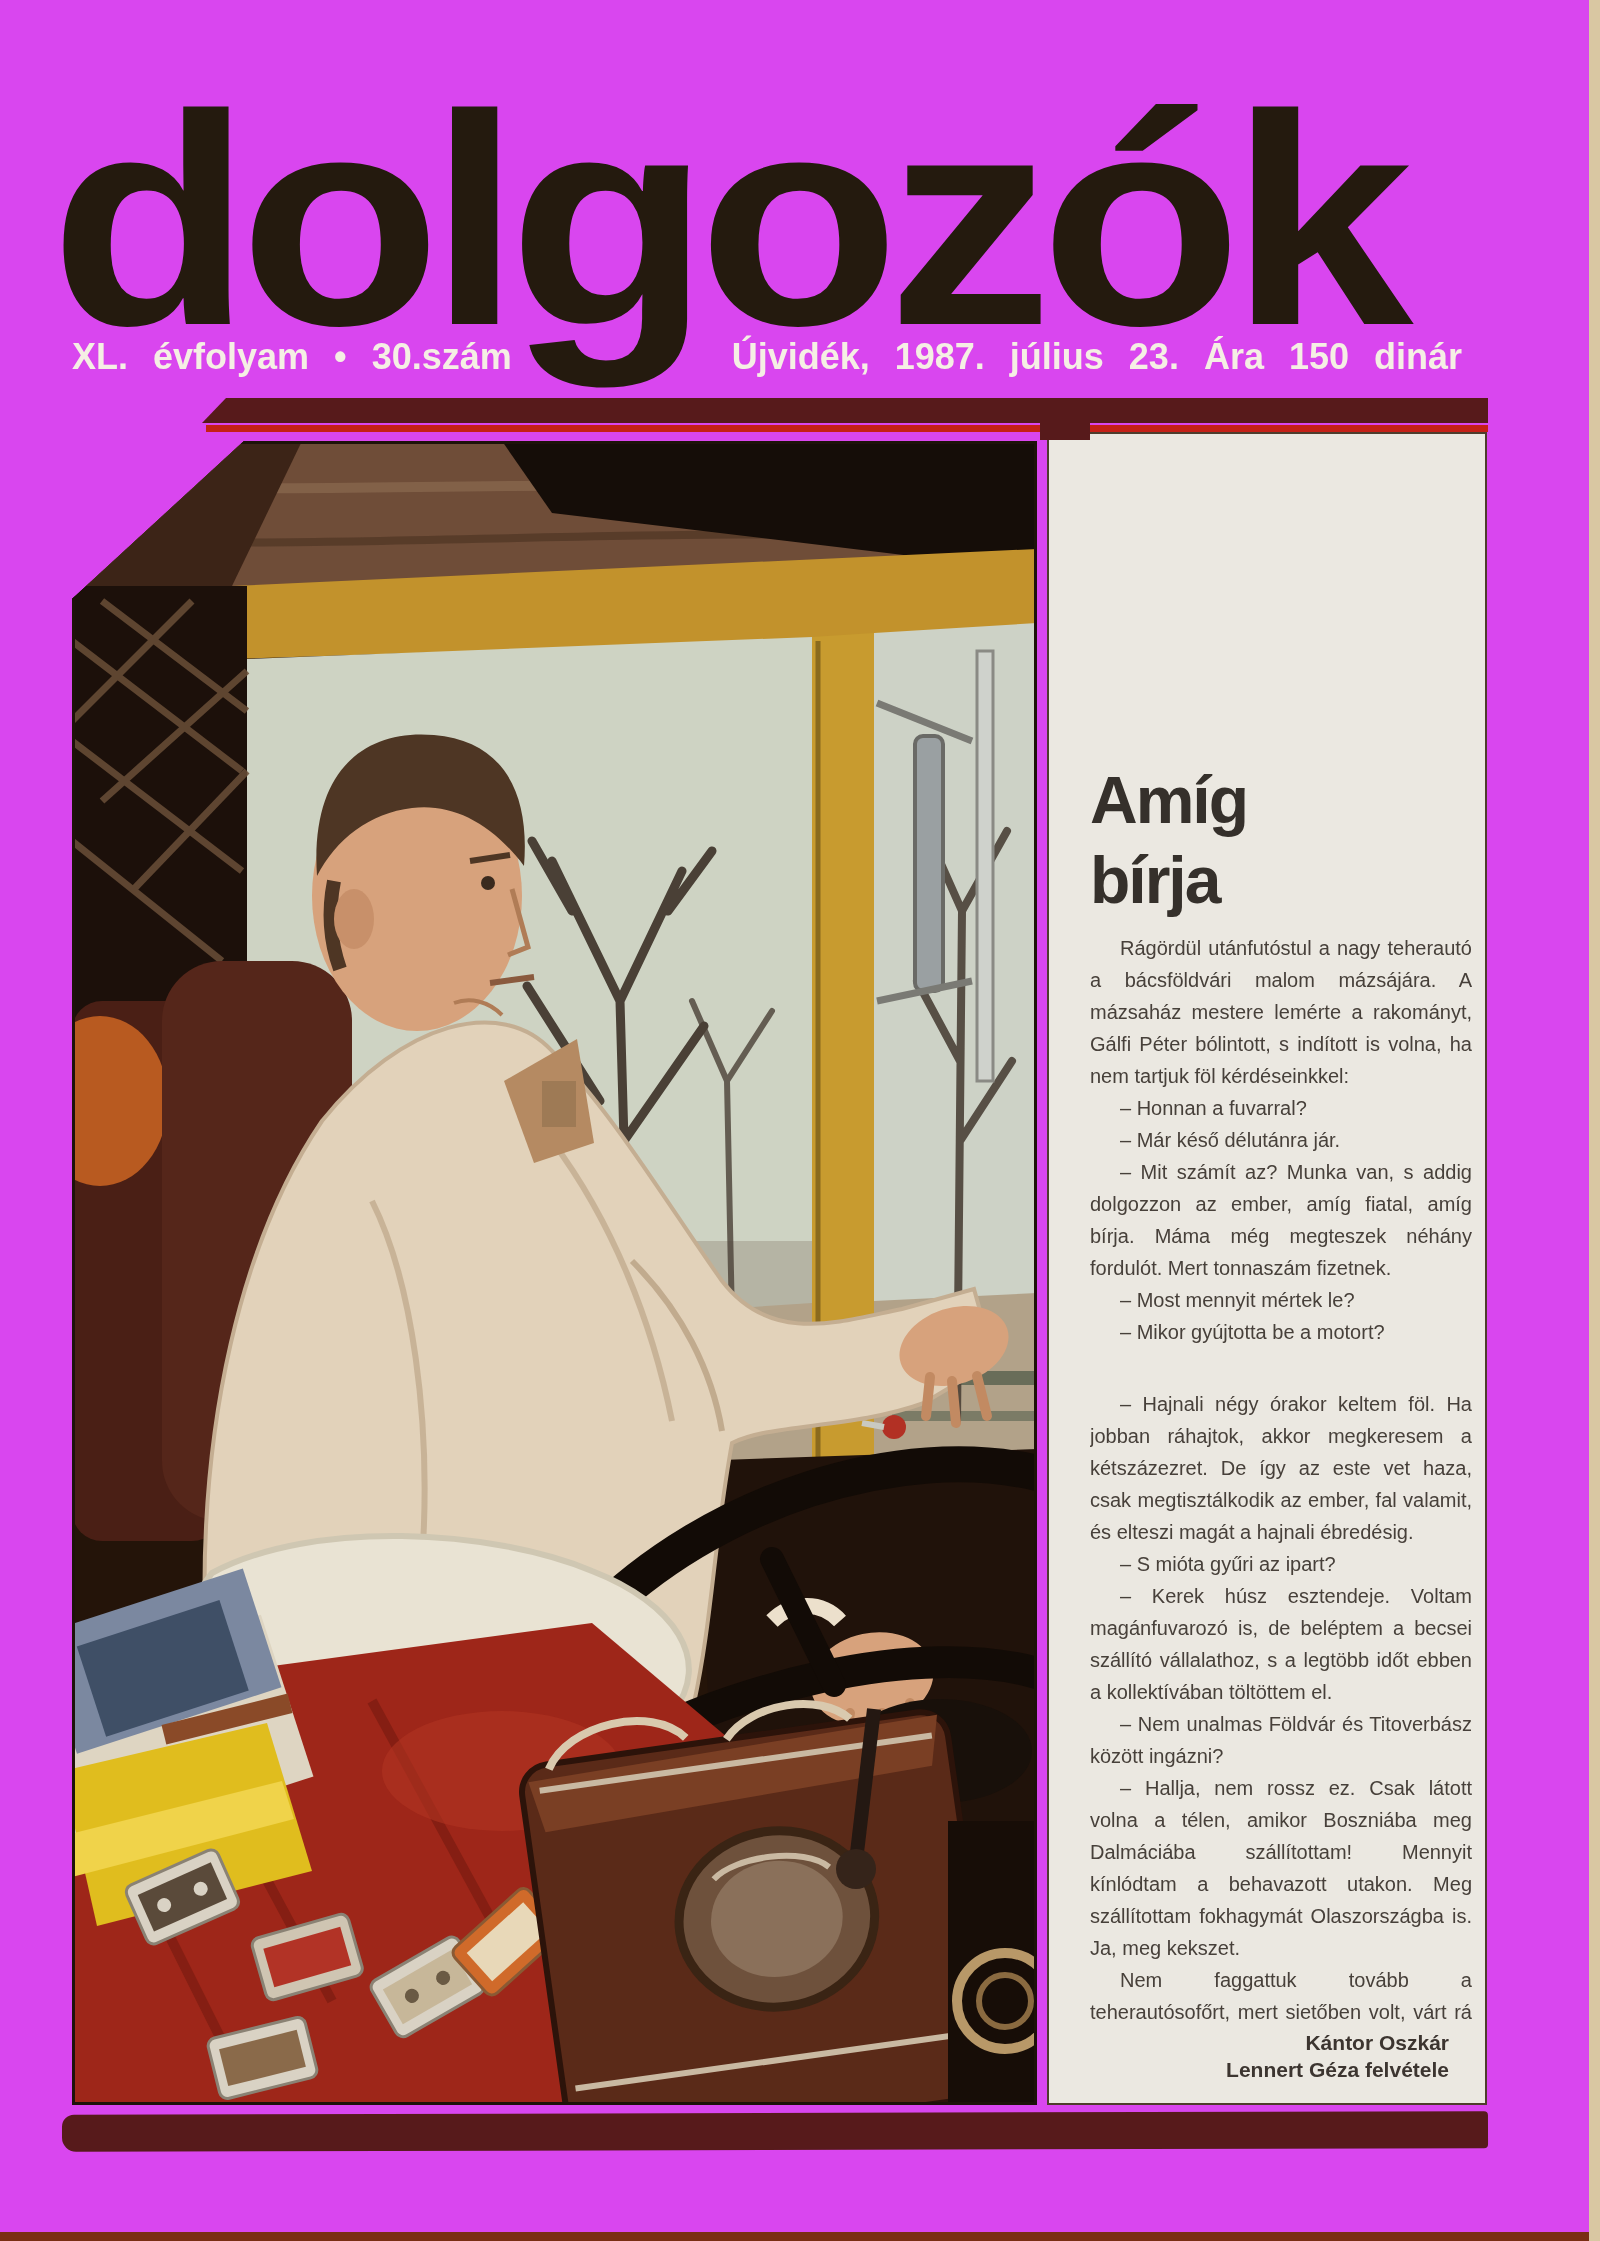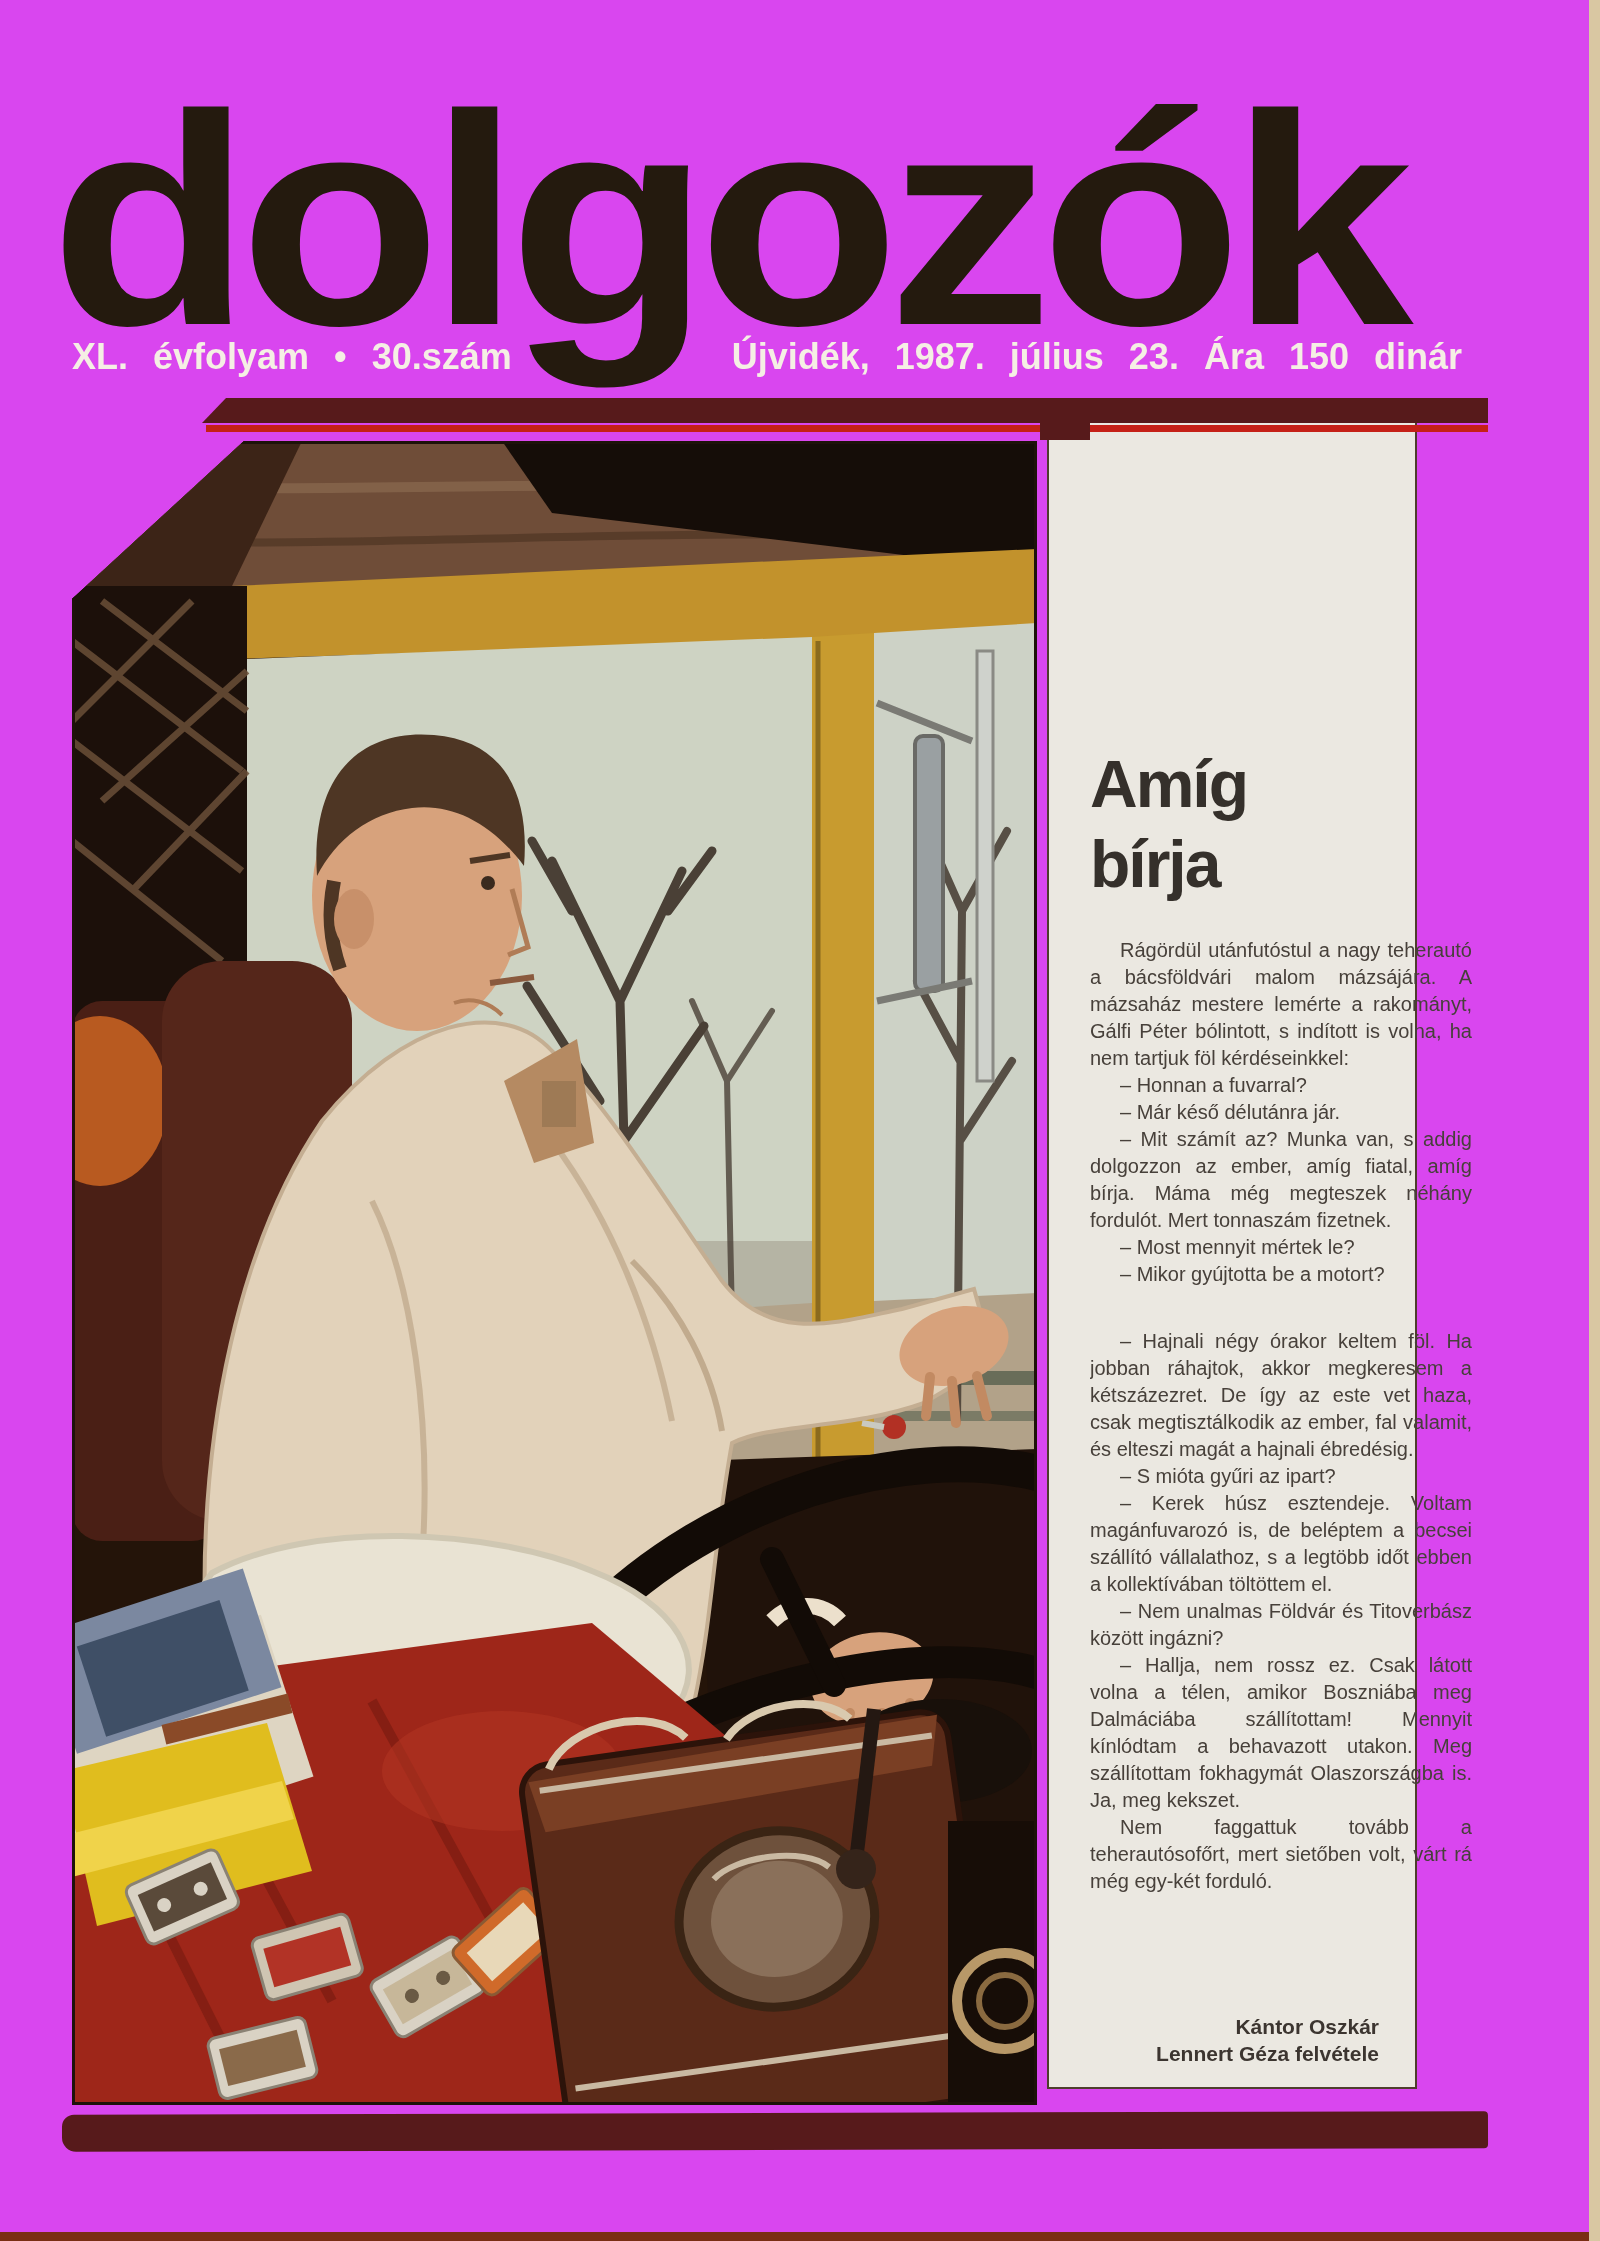--- a/index.html
+++ b/index.html
@@ -53,32 +53,32 @@
   }
   
   .photo-wrap{
     position:absolute;left:72px;top:441px;width:965px;height:1664px;
     clip-path:polygon(172px 0,100% 0,100% 100%,0 100%,0 158px);
     background:#241409;
   }
   .photo-wrap svg{display:block;width:100%;height:100%;}
   
   .column{
-    position:absolute;left:1047px;top:416px;width:370px;height:1673px;
+    position:absolute;left:1047px;top:432px;width:440px;height:1673px;
     background:#ebe8e1;border:2px solid #4e3d2d;box-sizing:border-box;
   }
   .headline{
     position:absolute;left:41px;top:326px;
     font-size:66px;line-height:80px;font-weight:700;letter-spacing:-2px;
     color:#35302b;
   }
   .body-text{
     position:absolute;left:41px;top:498px;width:382px;height:1092px;
-    font-size:20px;line-height:27px;color:#47403a;
-    text-align:justify;overflow:hidden;margin-top:21px;
+    font-size:20px;line-height:32px;color:#47403a;
+    text-align:justify;overflow:hidden;
   }
   .body-text p{margin:0;text-indent:30px;}
   .body-text p.gap{margin-top:40px;}
   .byline-block{
     position:absolute;right:36px;top:1594px;text-align:right;color:#3c3530;
   }
   .byline{font-weight:700;font-size:21px;line-height:30px;}
   .credit{font-weight:700;font-size:21px;line-height:24px;}
 </style>
 </head>

